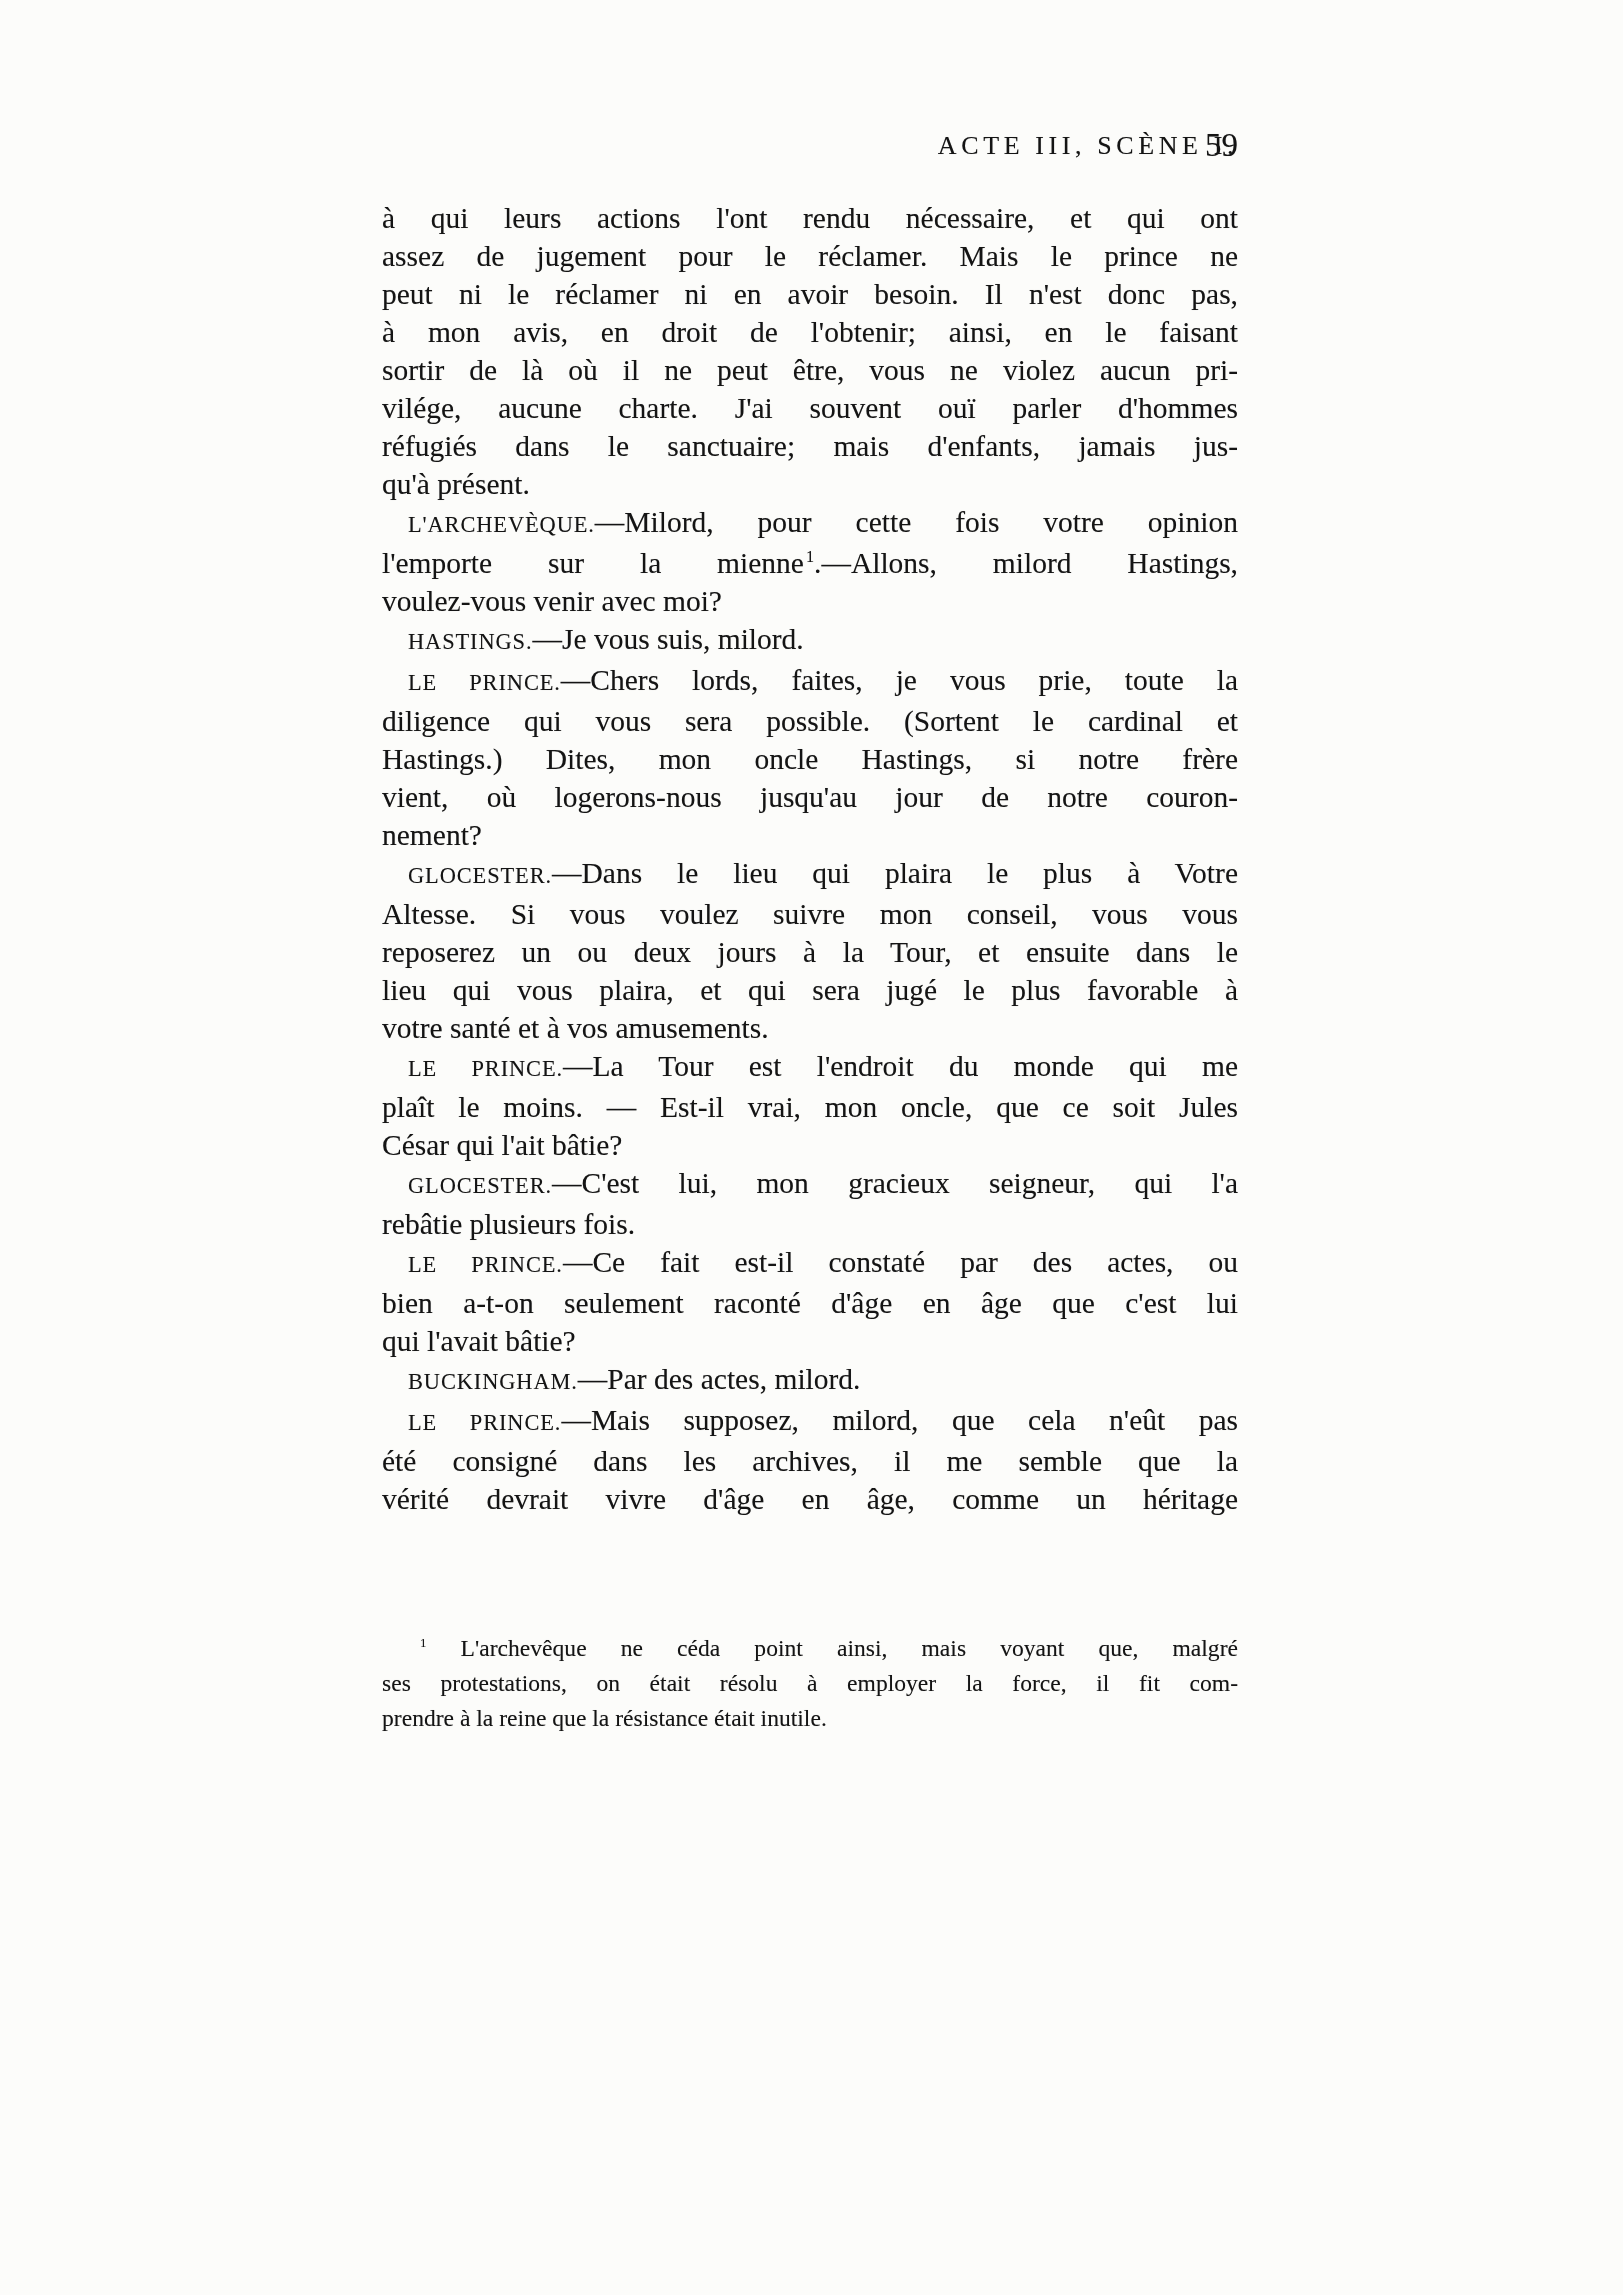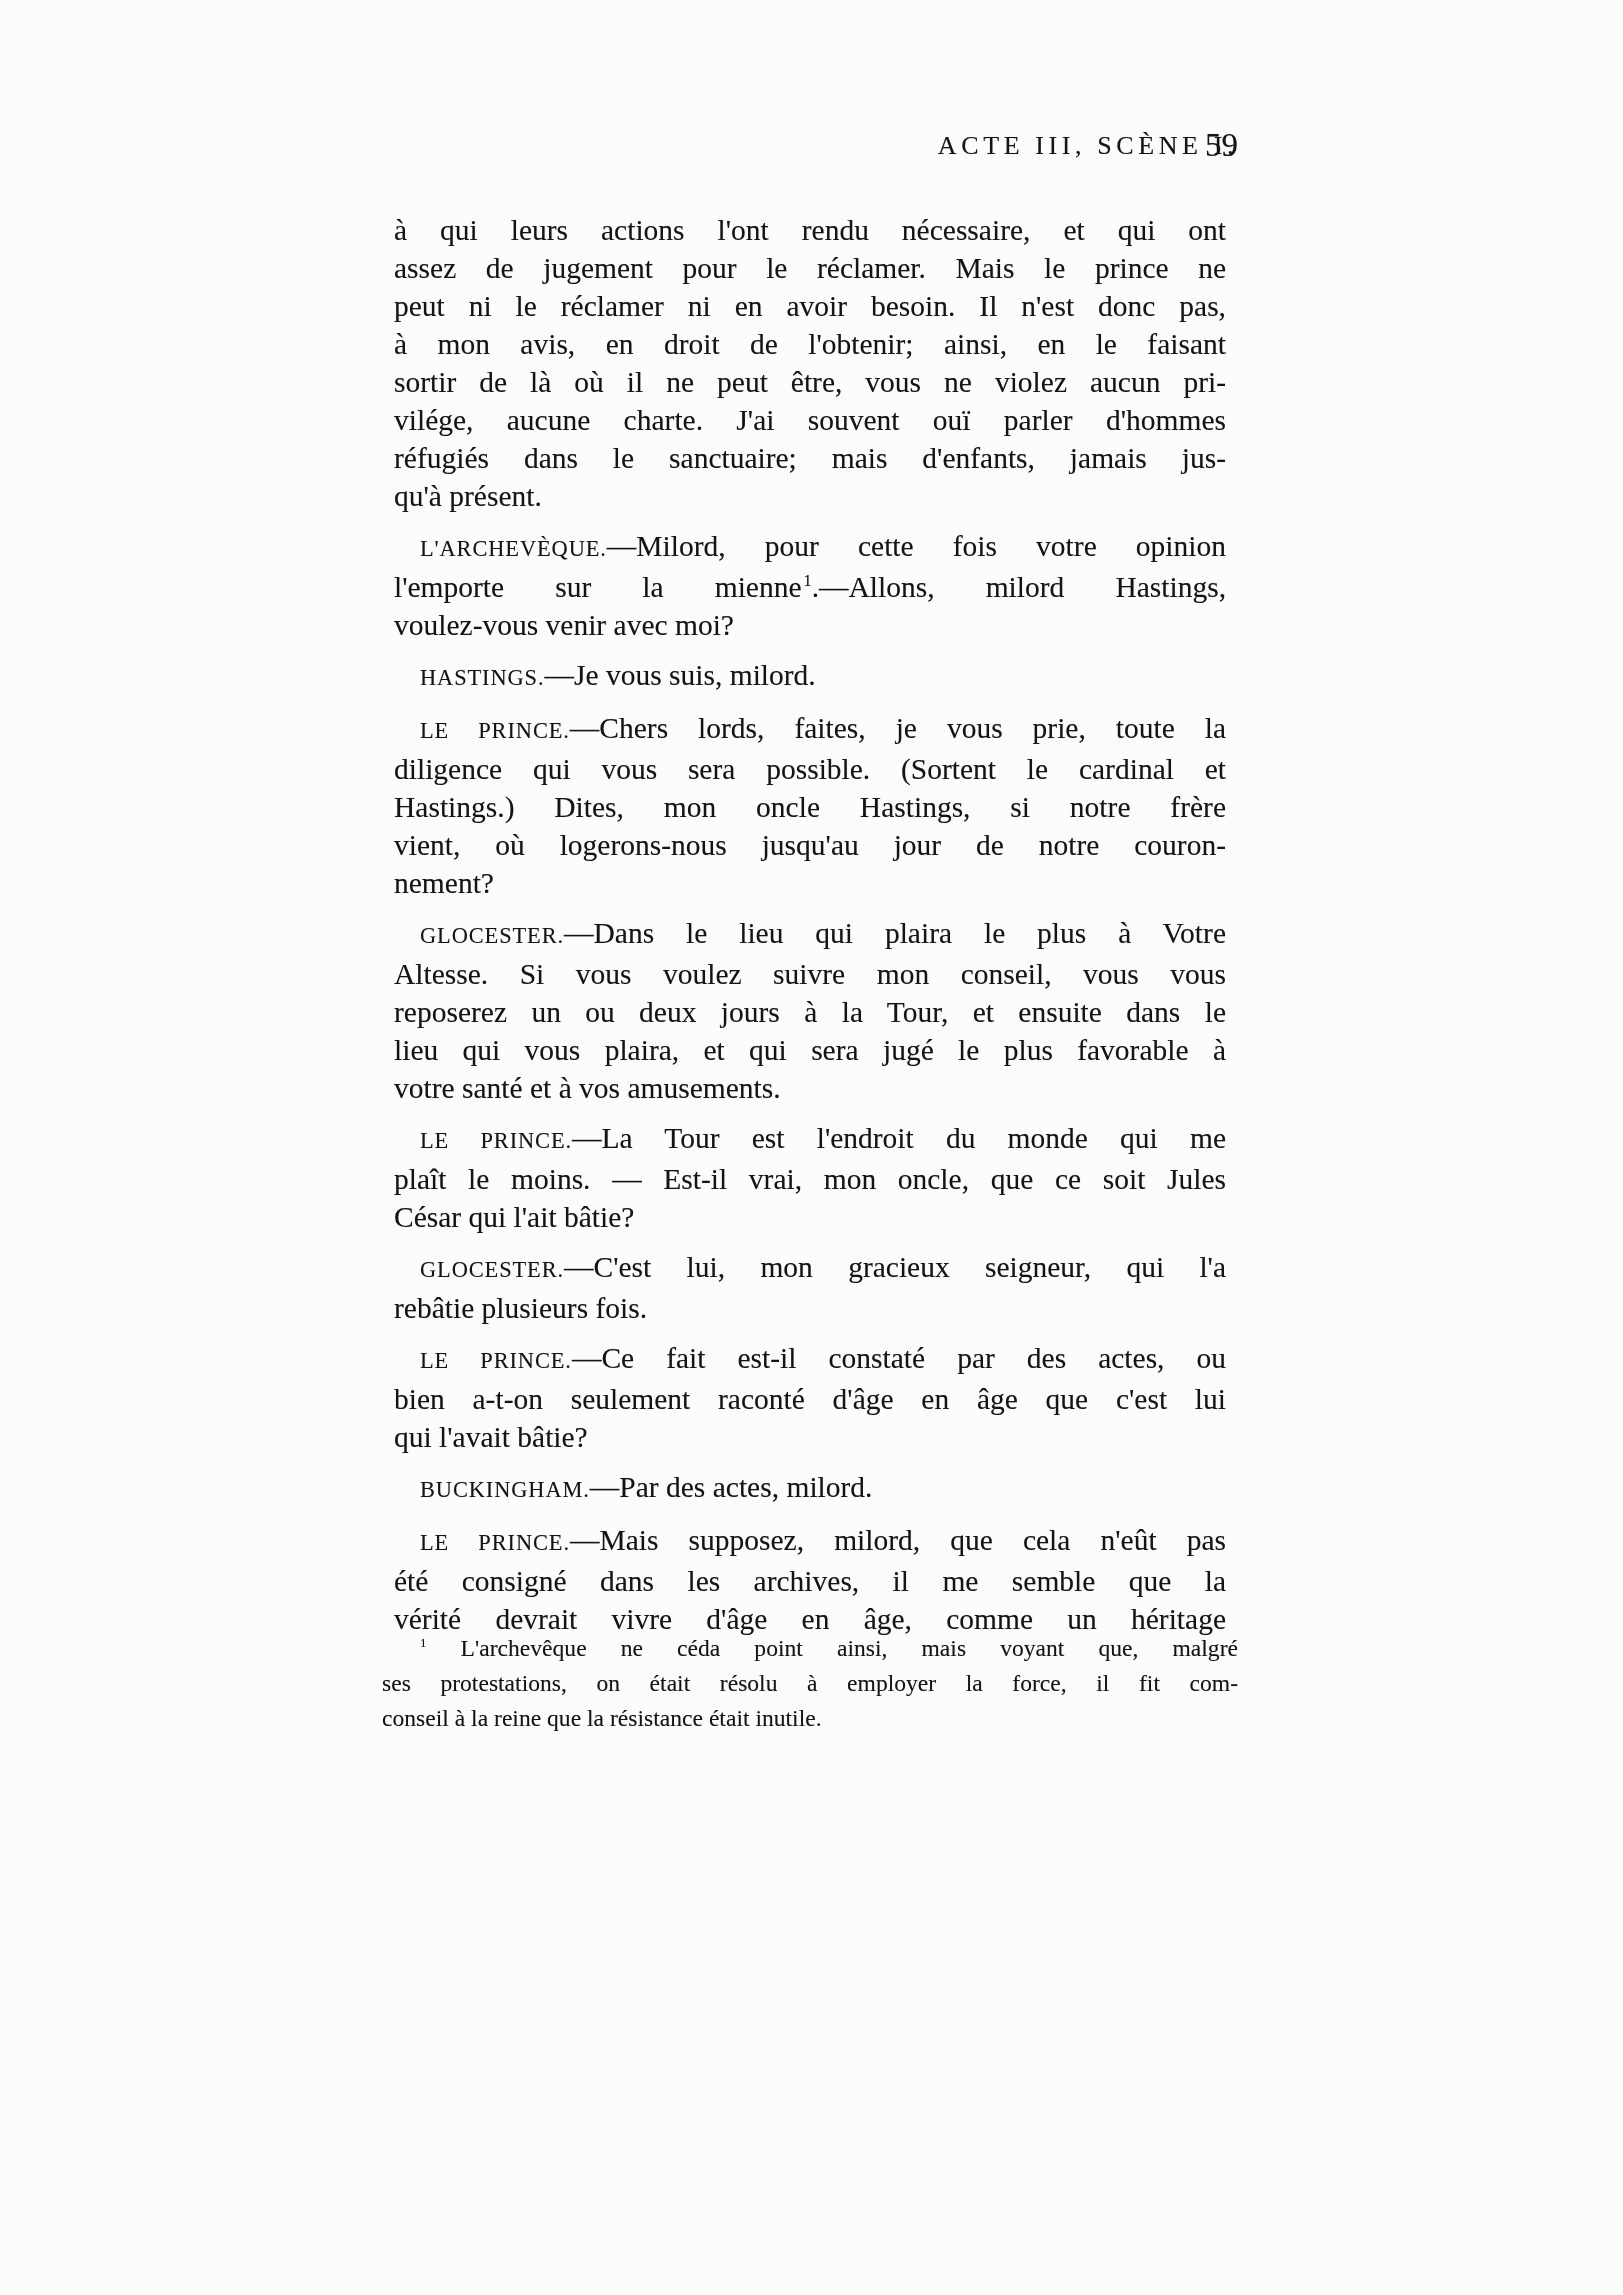--- a/index.html
+++ b/index.html
@@ -36,21 +36,21 @@
     line-height:39px;
     text-shadow:0 0 0.7px rgba(0,0,0,.35);
   }
   .body-text{
     position:absolute;
     left:382px;top:199px;width:856px;
     font-size:29.5px;
     line-height:38px;
     text-shadow:0 0 0.7px rgba(0,0,0,.3);
   }
-  .para{margin:12px;}
+  .para{margin:0;}
   .para.indent .line:first-child{text-indent:26px;}
   .line{
     text-align:justify;
     text-align-last:justify;
     white-space:normal;
   }
   .line.last{text-align-last:left;}
   .sc{
     font-size:0.76em;
     letter-spacing:0.04em;
@@ -134,16 +134,16 @@
       <div class="para indent">
         <div class="line"><span class="sc">LE PRINCE.</span><span>—Mais supposez, milord, que cela n'eût pas</span></div>
         <div class="line"><span>été consigné dans les archives, il me semble que la</span></div>
         <div class="line"><span>vérité devrait vivre d'âge en âge, comme un héritage</span></div>
       </div>
     </div>
 
   <div class="footnote">
       <div class="line"><span class="sup">1</span><span> L'archevêque ne céda point ainsi, mais voyant que, malgré</span></div>
       <div class="line"><span>ses protestations, on était résolu à employer la force, il fit com-</span></div>
-      <div class="line last"><span>conseil à la reine que la résistance était inutile.</span></div>
+      <div class="line last"><span>prendre à la reine que la résistance était inutile.</span></div>
     </div>
 </div>
 
 
 </body></html>

